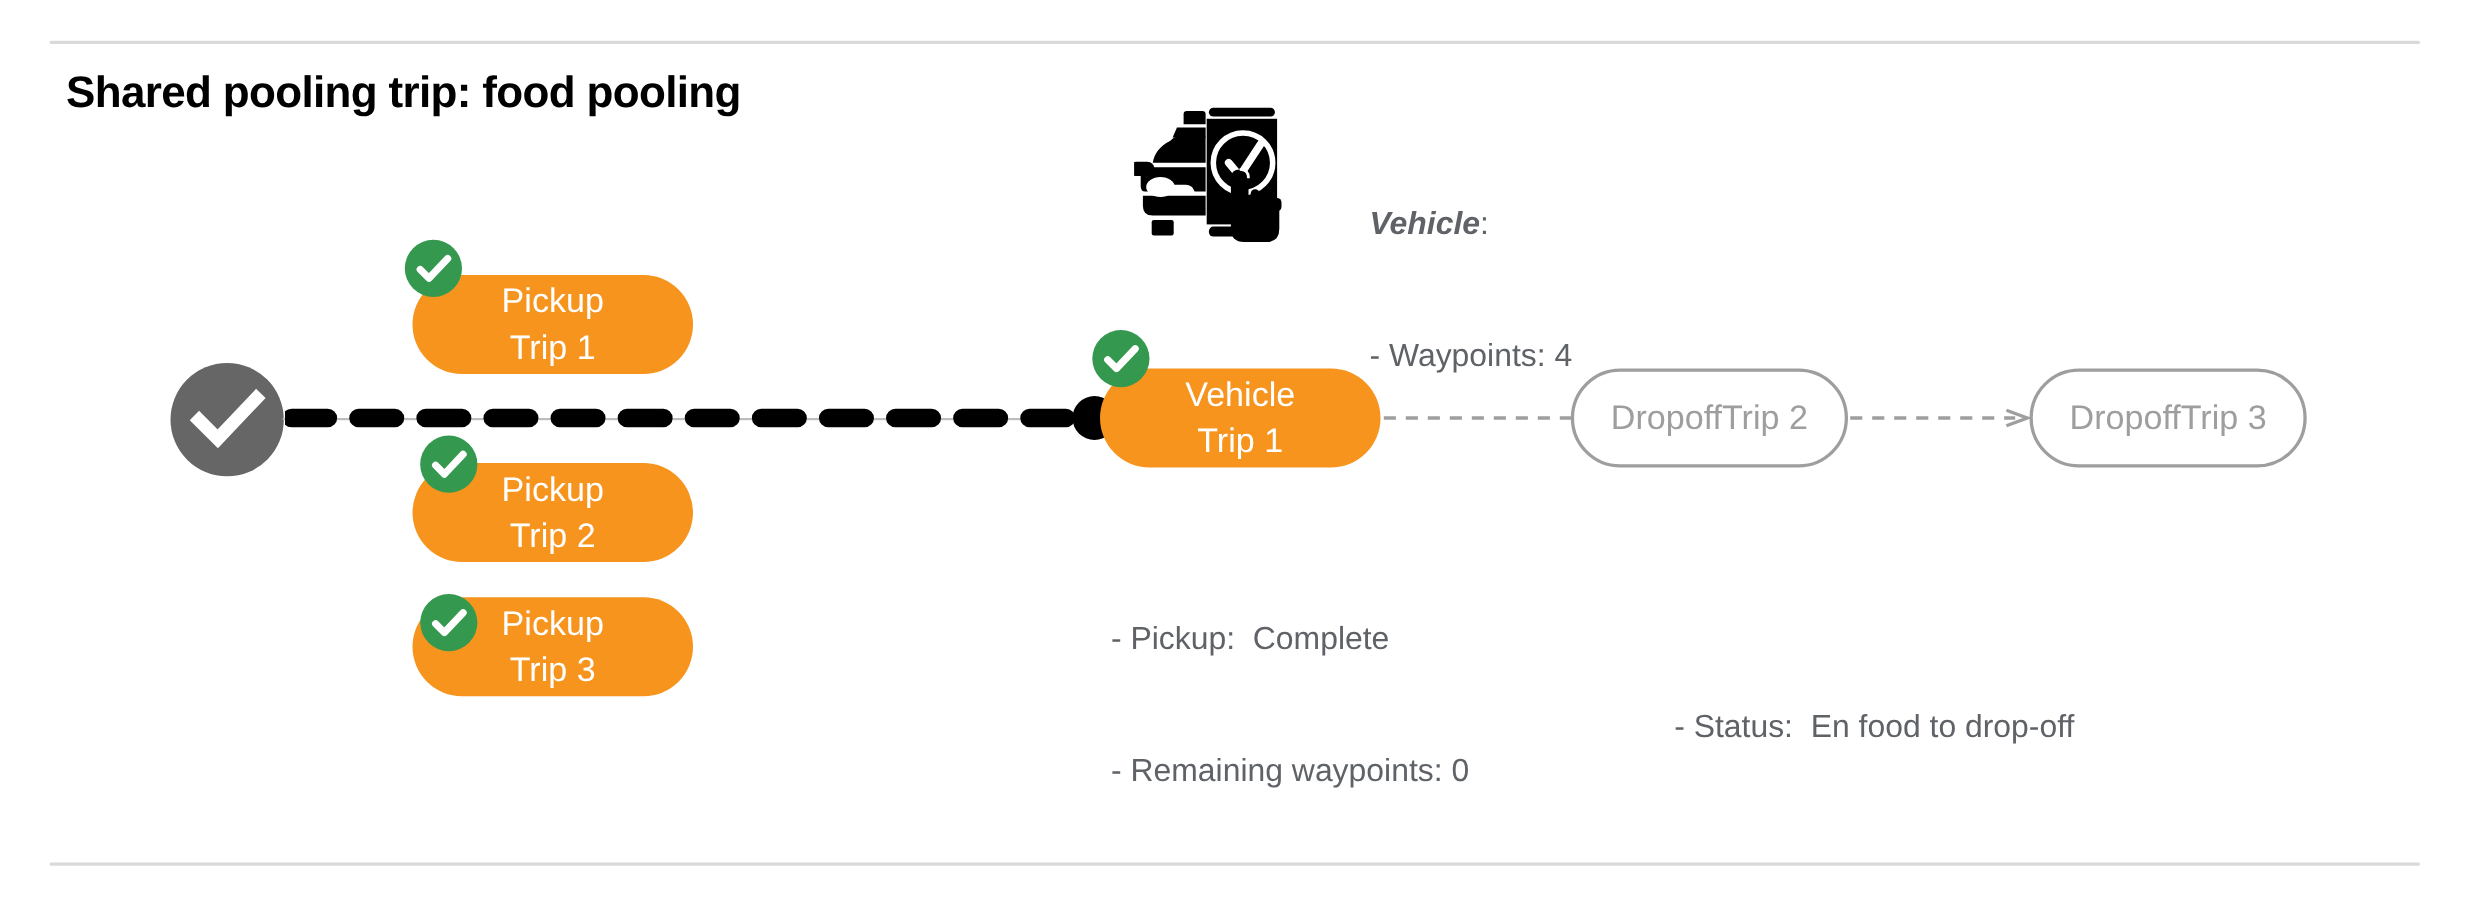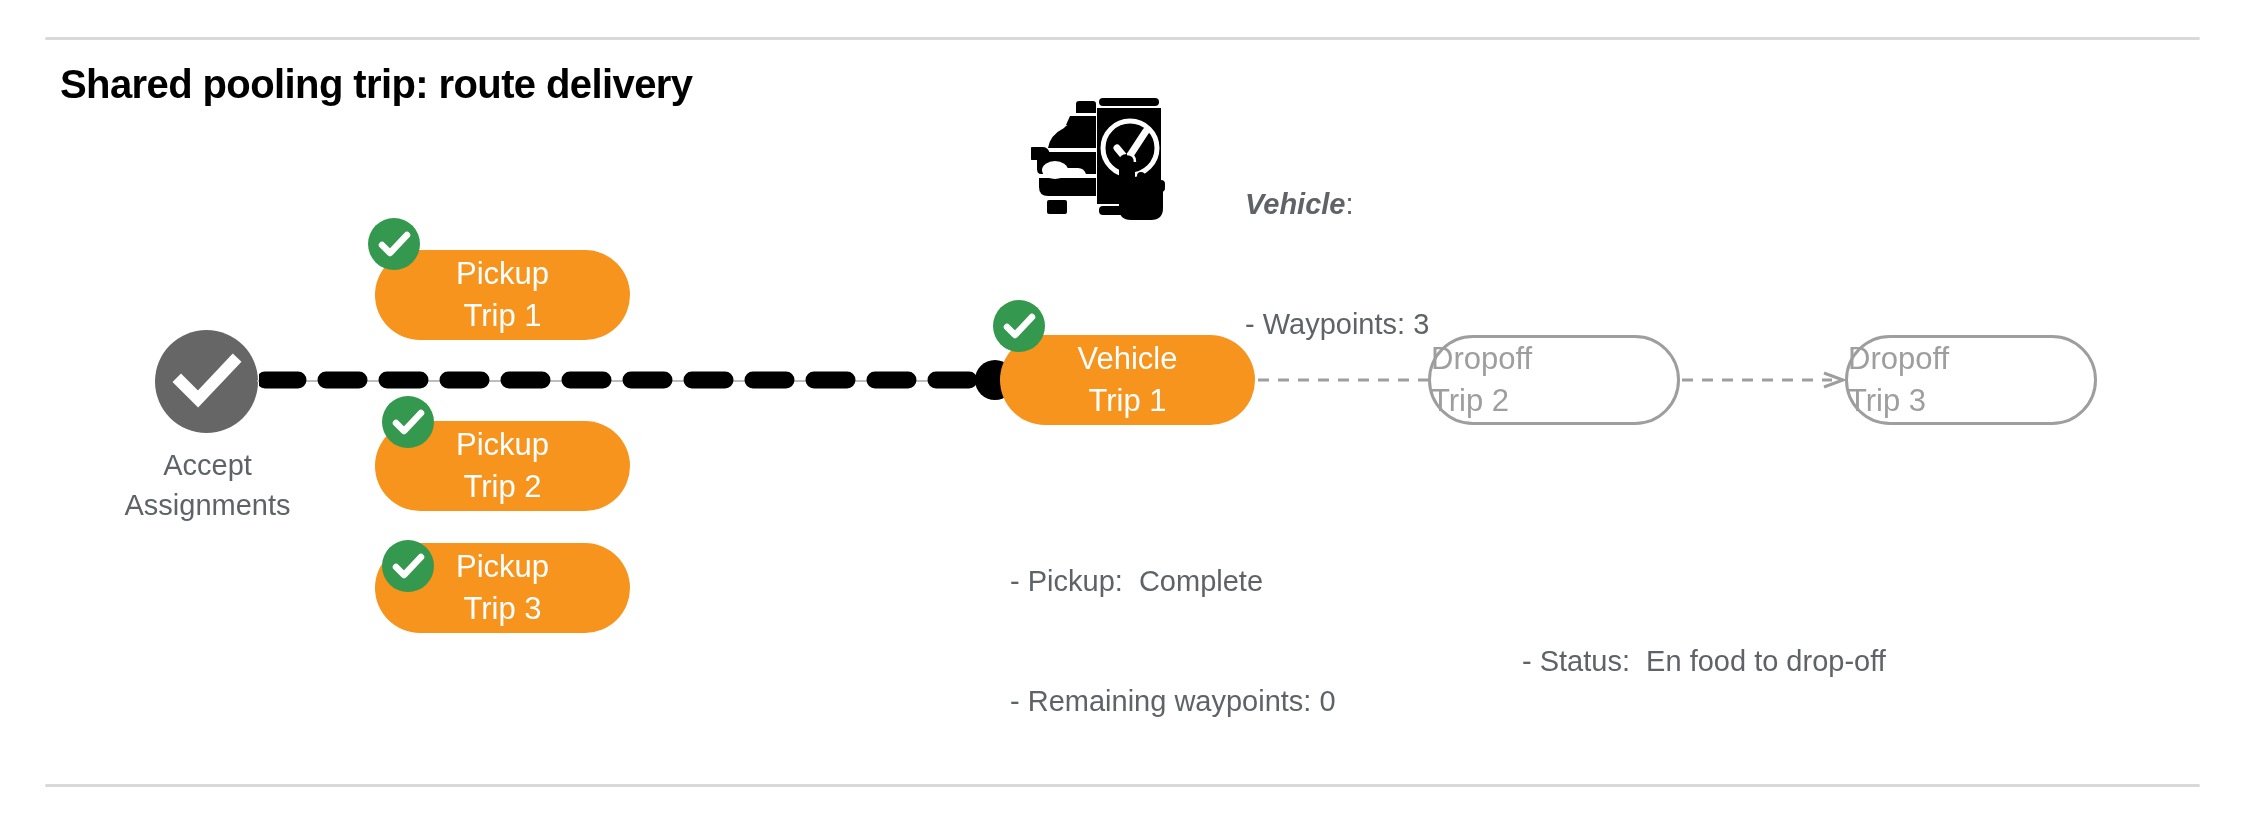--- a/index.html
+++ b/index.html
@@ -133,22 +133,21 @@
   .badge-c1 { left: 993px; top: 300px; }
 
   
   .pill-outline {
     position: absolute;
     border: 3px solid #9E9E9E;
     border-radius: 999px;
     background: #ffffff;
     color: #9E9E9E;
     display: flex;
-    flex-direction: column;
-    align-items: flex-start;
+    align-items: center;
     justify-content: center;
     font-size: 31px;
     line-height: 42px;
     text-align: center;
     box-sizing: border-box;
   }
   .pill-outline span { display: block; }
   .pill-drop2 { left: 1428px; top: 335px; width: 252px; height: 90px; }
   .pill-drop3 { left: 1845px; top: 335px; width: 252px; height: 90px; }
 
@@ -187,30 +186,26 @@
   .note-trip3   { left: 1522px; top: 561px; }
 </style>
 </head>
 <body>
 
 <div id="slide">
 
   <div class="rule top"></div>
   <div class="rule bottom"></div>
 
-  <div class="title">Shared pooling trip: route delivery</div>
+  <div class="title">Shared pooling trip: food pooling</div>
 
   <div class="start-node">
     <svg width="103" height="103" viewBox="0 0 103 103">
       <path d="M26 52 L43 69 L78 32" fill="none" stroke="#ffffff" stroke-width="12" stroke-linecap="square" stroke-linejoin="miter"></path>
     </svg>
-  </div>
-  <div class="start-label">
-    <span>Accept</span>
-    <span>Assignments</span>
   </div>
 
   <div class="thin-line"></div>
   <div class="dash-line">
     <svg width="740" height="18" viewBox="0 0 740 18">
       <line x1="6" y1="9" x2="734" y2="9" stroke="#000000" stroke-width="17" stroke-linecap="round" stroke-dasharray="33 28"></line>
     </svg>
   </div>
   <div class="end-dot"></div>
 
@@ -312,21 +307,21 @@
         <rect x="116" y="89" width="8" height="16" rx="4"></rect>
         <rect x="126" y="94" width="8" height="12" rx="4"></rect>
       </g>
 
       <path d="M96 68 q8 0 8 8" fill="none" stroke="#ffffff" stroke-width="2.5"></path>
     </svg>
   </div>
 
   <div class="note note-vehicle">
     <div><b>Vehicle</b><span>:</span></div>
-    <div>- Waypoints: 3</div>
+    <div>- Waypoints: 4</div>
   </div>
 
   <div class="note note-trip12">
     <div>- Pickup:  Complete</div>
     <div>- Remaining waypoints: 0</div>
     
     
     
   </div>
 

